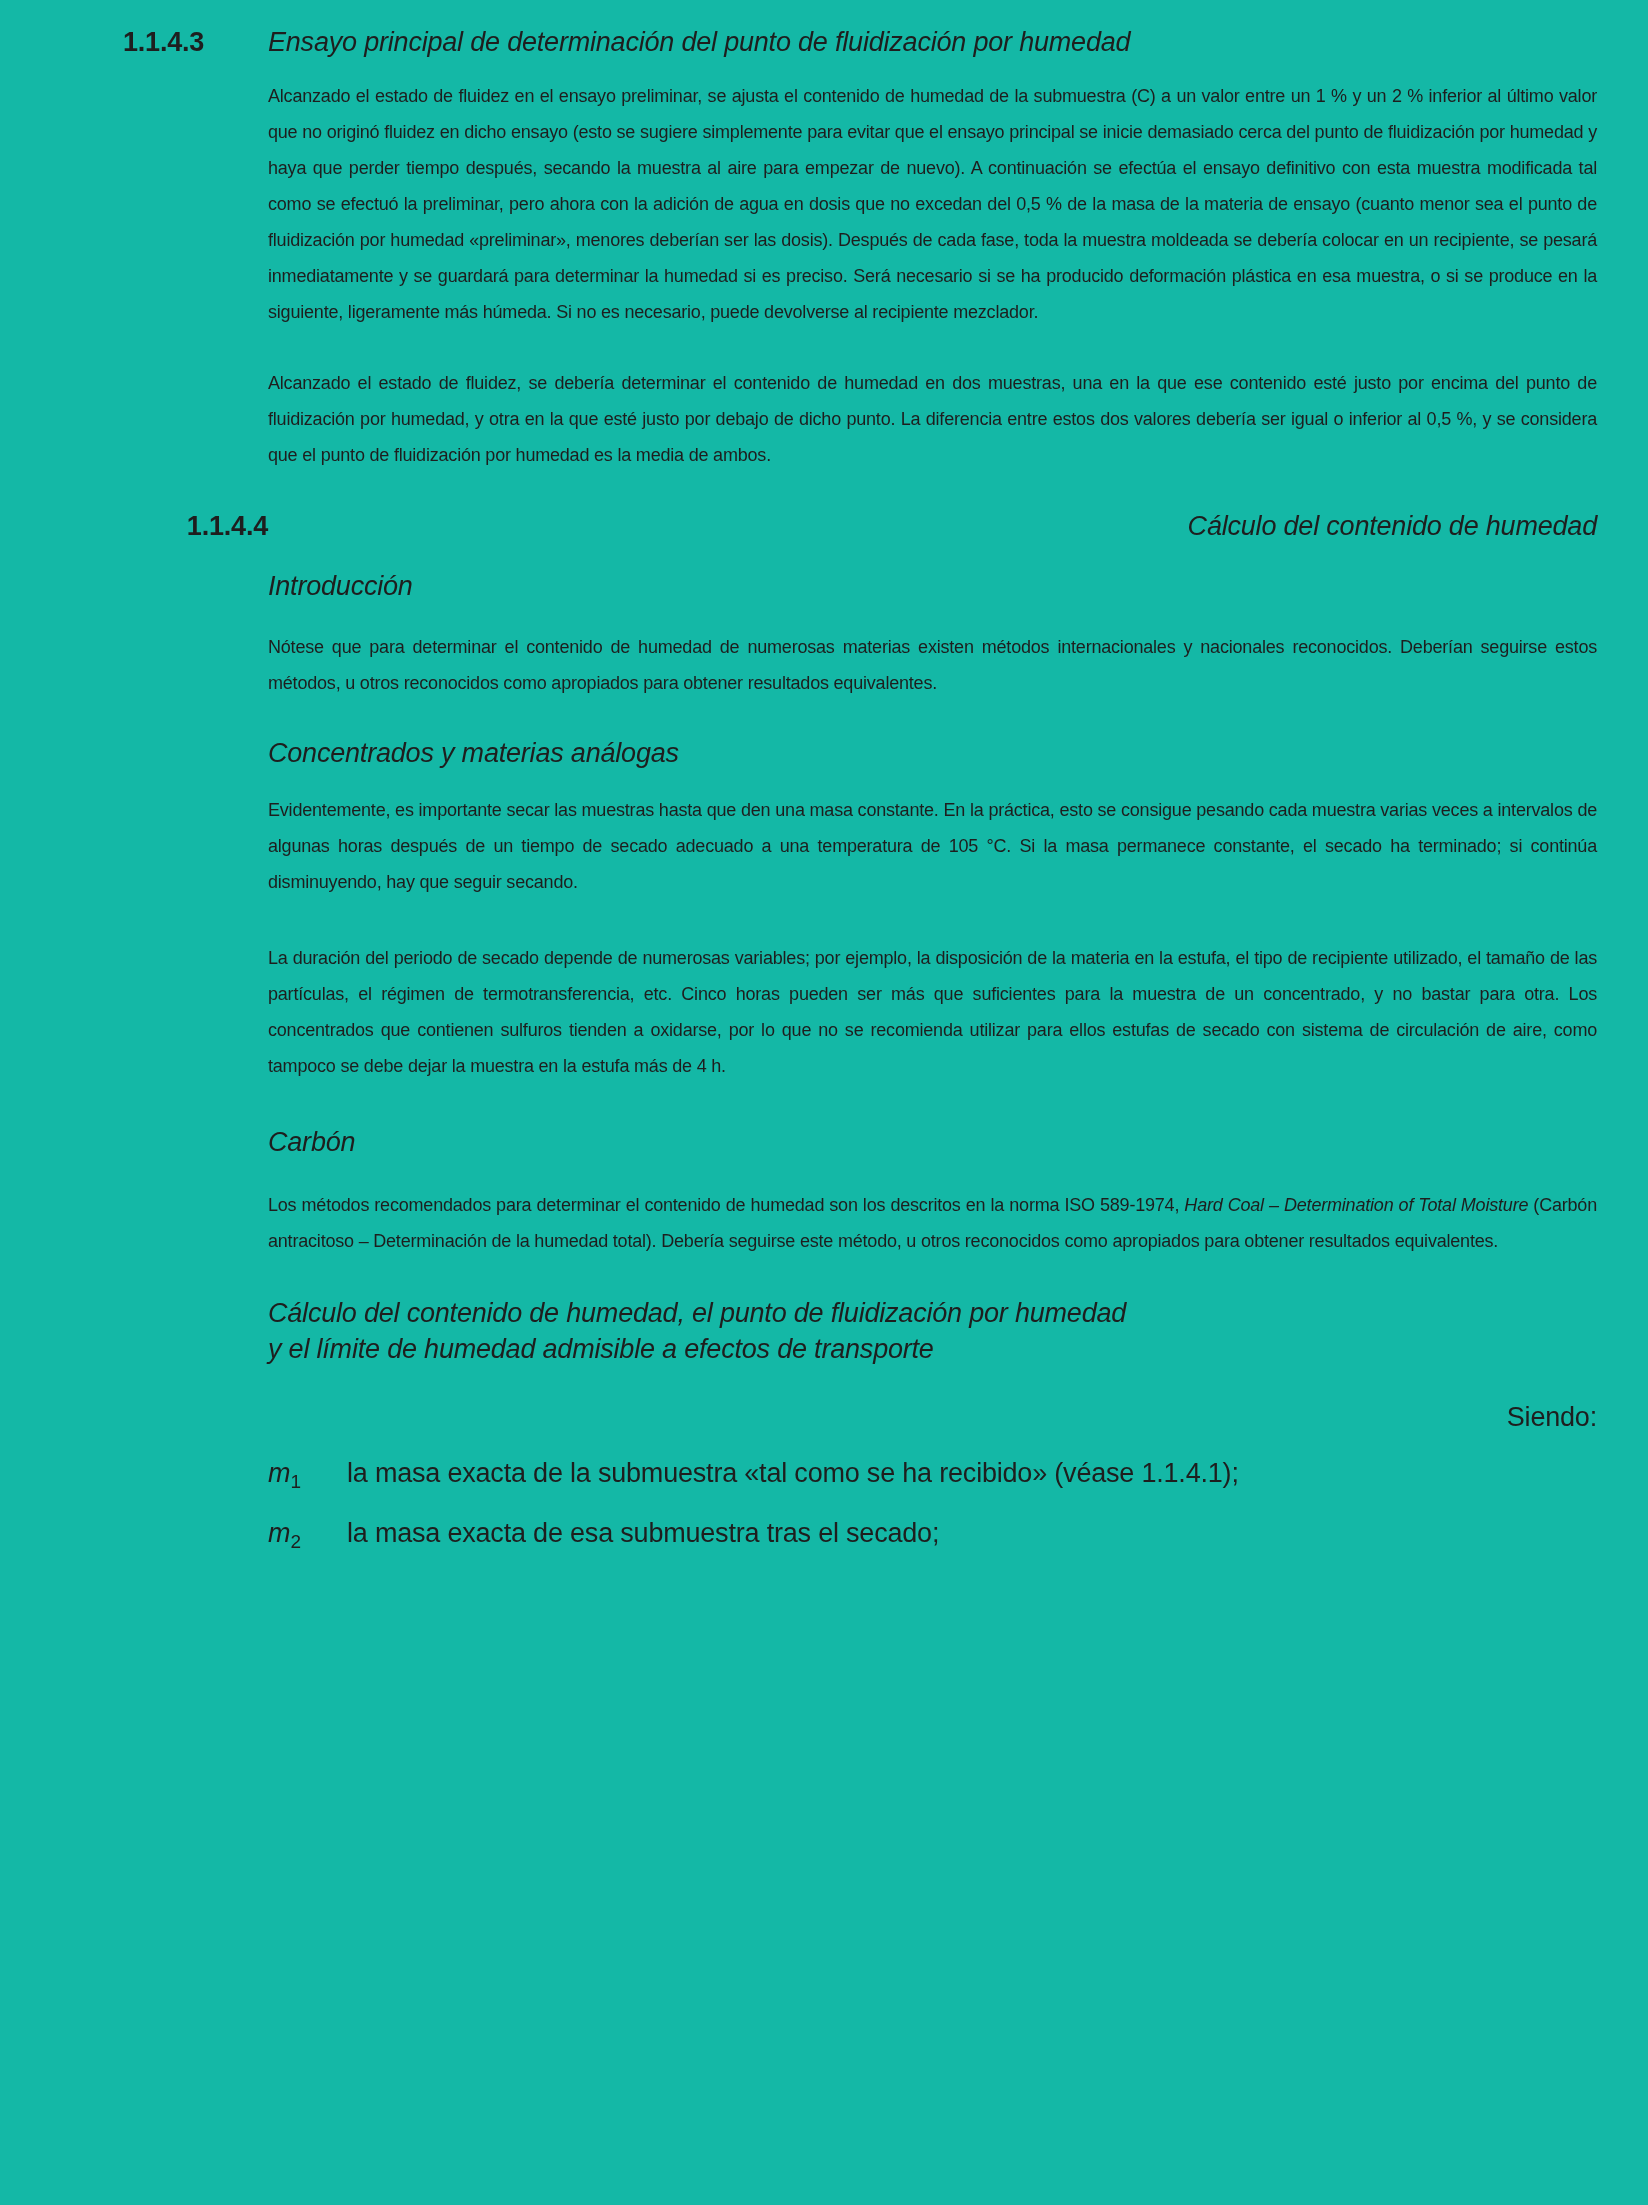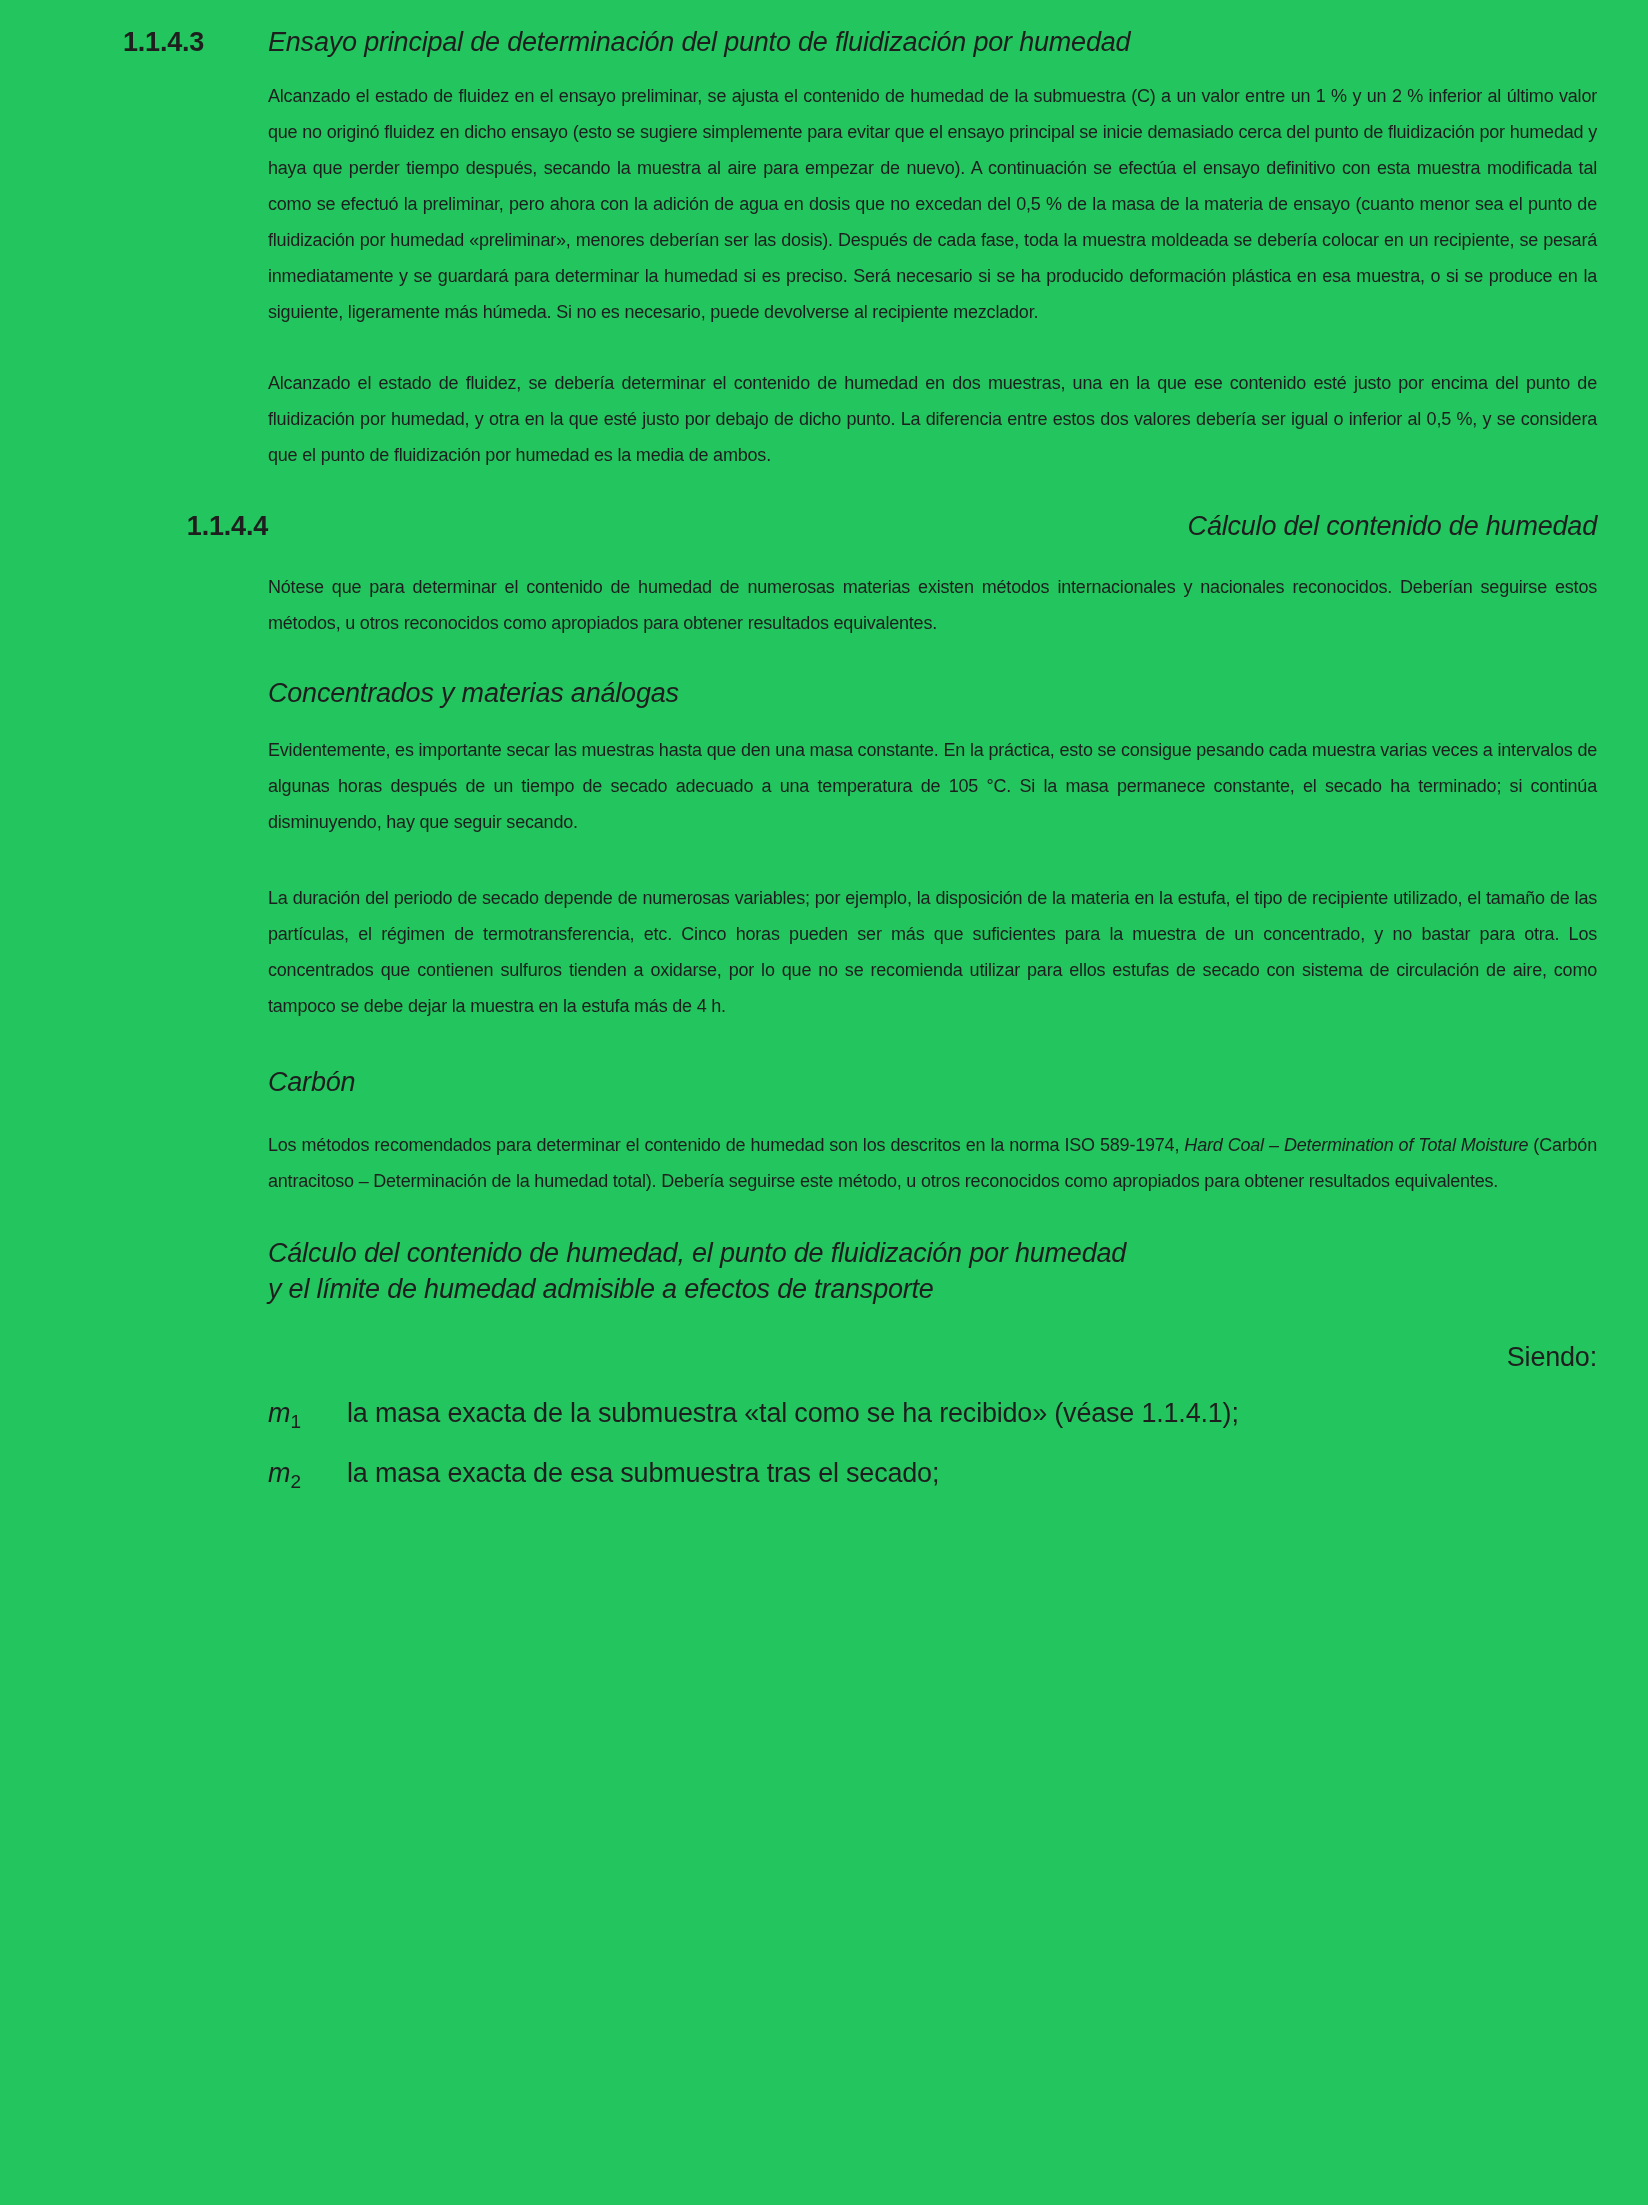--- a/index.html
+++ b/index.html
@@ -5,21 +5,21 @@
   html, body {
     margin: 0;
     padding: 0;
     background: #ffffff;
   }
   .page {
     position: relative;
     width: 1648px;
     height: 2205px;
     box-sizing: border-box;
-    background: #22c55e;
+    background: #14b8a6;
     color: #1e1e1e;
     font-family: "Liberation Sans", sans-serif;
     padding: 24px 51px 0 123px;
     overflow: hidden;
   }
   
   .section-row {
     display: flex;
     align-items: flex-start;
   }
@@ -120,20 +120,23 @@
   </div>
   <div class="block mt-p2">
     <p class="para">Alcanzado el estado de fluidez, se debería determinar el contenido de humedad en dos muestras, una en la que ese contenido esté justo por encima del punto de fluidización por humedad, y otra en la que esté justo por debajo de dicho punto. La diferencia entre estos dos valores debería ser igual o inferior al 0,5 %, y se considera que el punto de fluidización por humedad es la media de ambos.</p>
   </div>
 
   <div class="section-row mt-h2">
     <div class="sec-num">1.1.4.4</div>
     <div class="sec-title">Cálculo del contenido de humedad</div>
   </div>
 
+  <div class="block mt-intro">
+    <div class="subheading">Introducción</div>
+  </div>
   <div class="block mt-p3">
     <p class="para">Nótese que para determinar el contenido de humedad de numerosas materias existen métodos internacionales y nacionales reconocidos. Deberían seguirse estos métodos, u otros reconocidos como apropiados para obtener resultados equivalentes.</p>
   </div>
 
   <div class="block mt-conc">
     <div class="subheading">Concentrados y materias análogas</div>
   </div>
   <div class="block mt-p4">
     <p class="para">Evidentemente, es importante secar las muestras hasta que den una masa constante. En la práctica, esto se consigue pesando cada muestra varias veces a intervalos de algunas horas después de un tiempo de secado adecuado a una temperatura de 105 °C. Si la masa permanece constante, el secado ha terminado; si continúa disminuyendo, hay que seguir secando.</p>
   </div>

